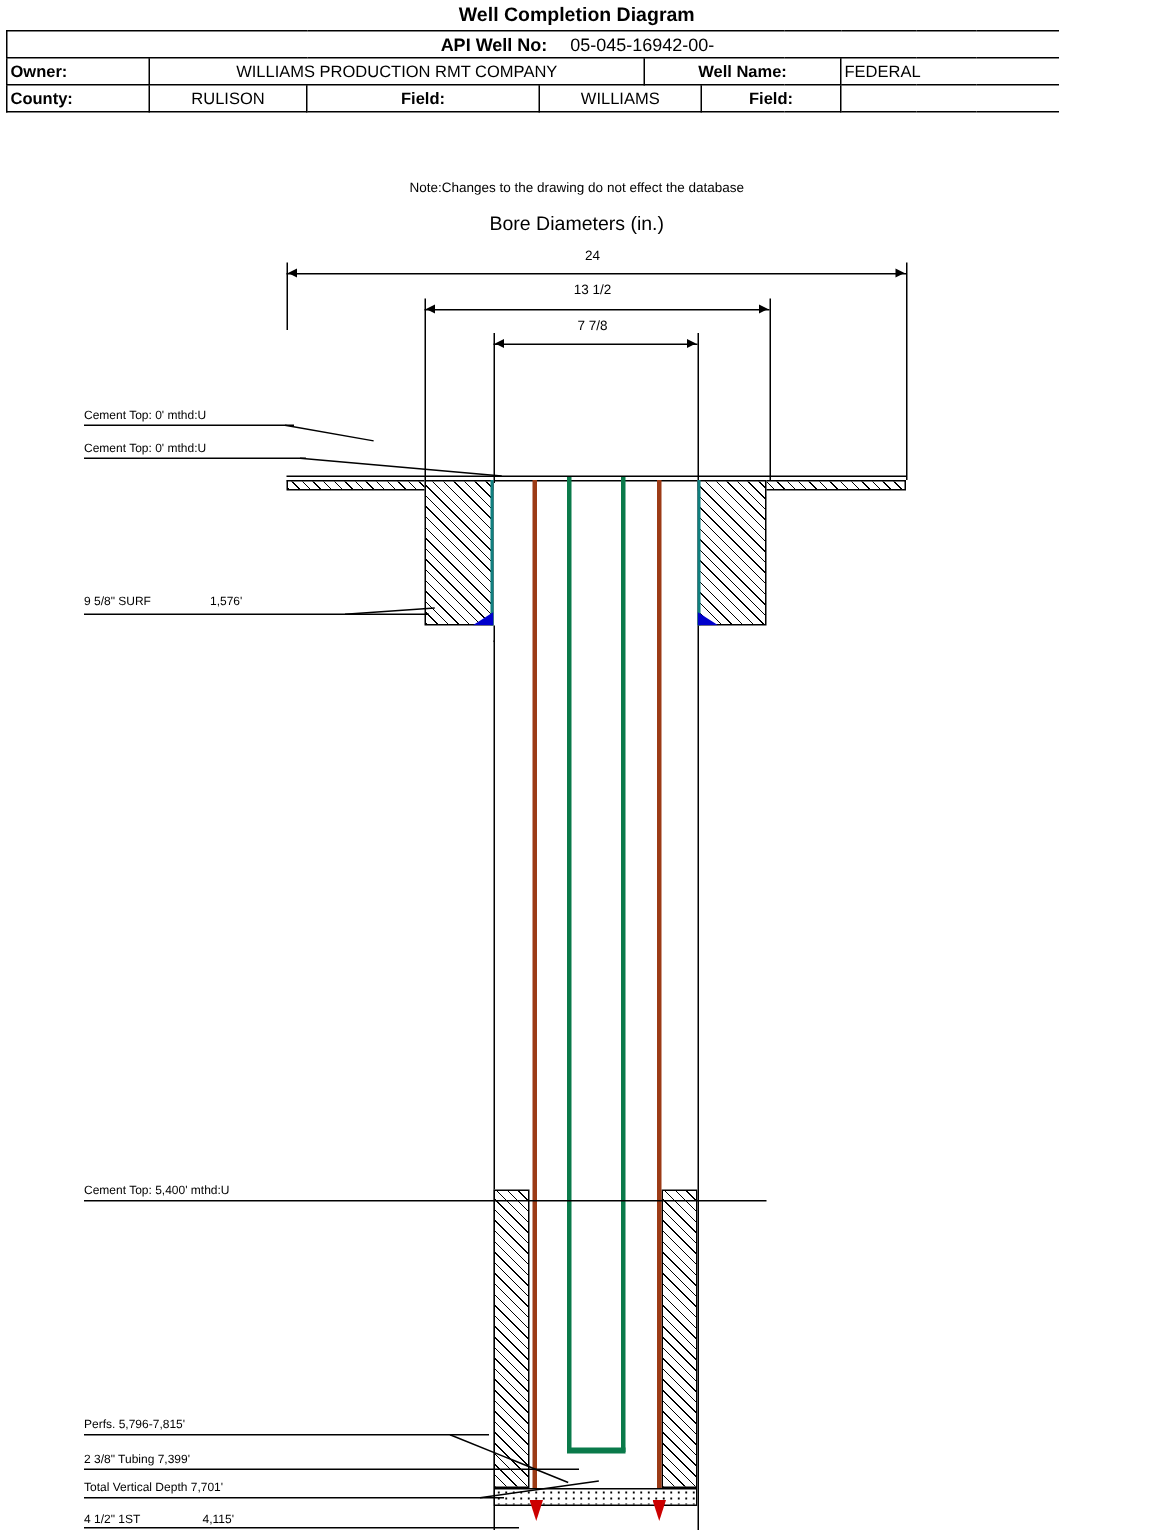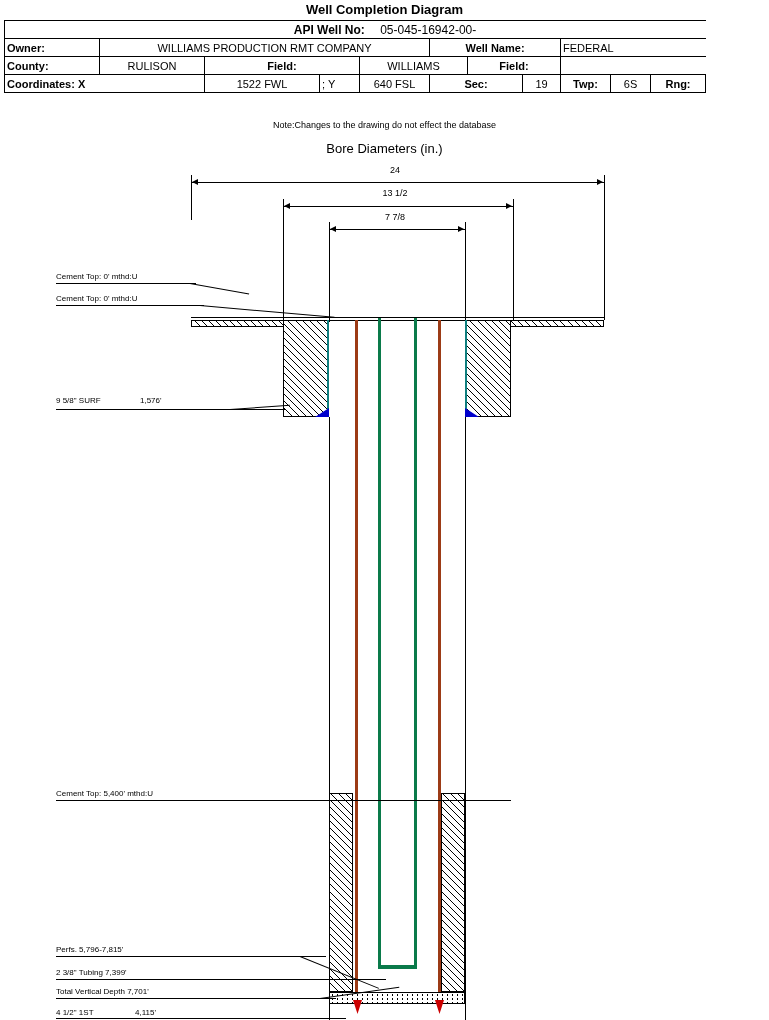--- a/index.html
+++ b/index.html
@@ -195,32 +195,20 @@
       <td colspan="5" style="">FEDERAL</td>
     </tr>
     <tr>
       <td class="lbl">County:</td>
       <td class="ctr">RULISON</td>
       <td colspan="2" class="lbl ctr">Field:</td>
       <td colspan="2" class="ctr">WILLIAMS</td>
       <td colspan="2" class="lbl ctr">Field:</td>
       <td colspan="5"></td>
     </tr>
-    <tr>
-      <td colspan="2" class="lbl">Coordinates: X</td>
-      <td class="ctr">1522 FWL</td>
-      <td>; Y</td>
-      <td class="ctr">640 FSL</td>
-      <td colspan="2" class="lbl ctr">Sec:</td>
-      <td class="ctr">19</td>
-      <td class="lbl ctr">Twp:</td>
-      <td class="ctr">6S</td>
-      <td class="lbl ctr">Rng:</td>
-      <td colspan="2" class="ctr">94W</td>
-    </tr>
   </tbody>
     </table>
 
   <div class="note">Note:Changes to the drawing do not effect the database</div>
 
   <div class="bore-title">Bore Diameters (in.)</div>
 
   <div class="dim-label" style="left:350px; top:165px; width:90px;">24</div>
   <div class="dim-tick" style="left:191px; top:175px; height:45px;"></div>
   <div class="dim-tick" style="left:604px; top:175px; height:145px;"></div>

